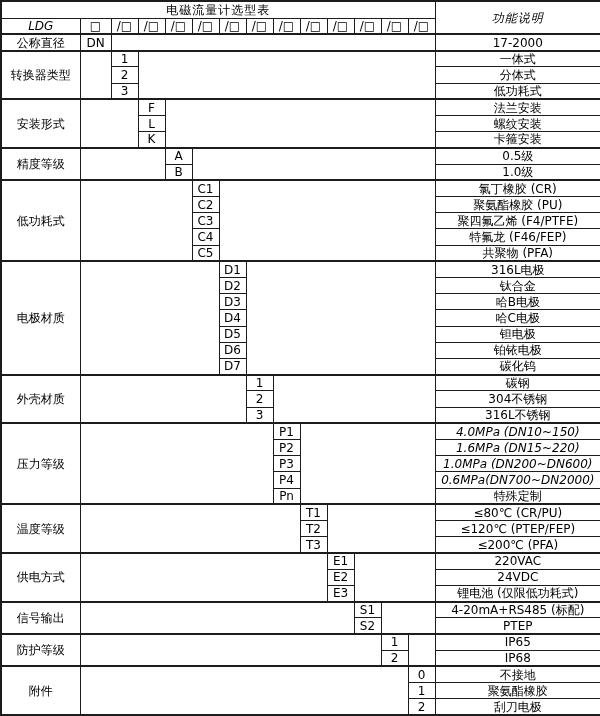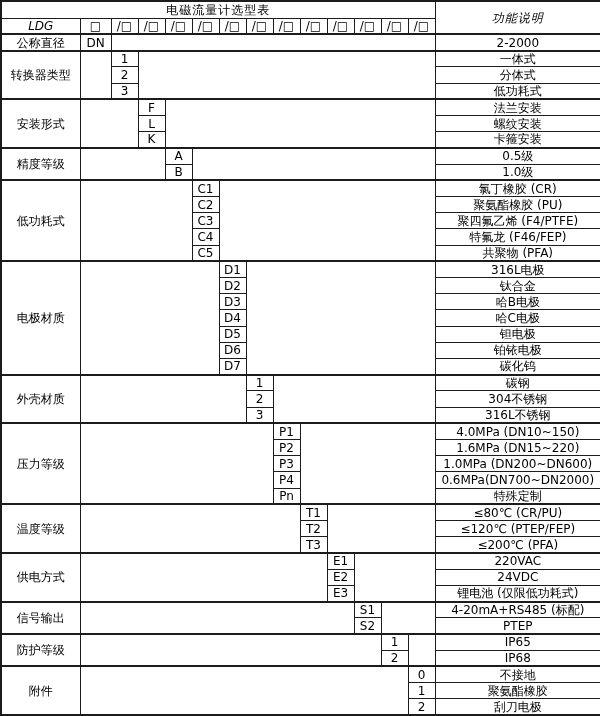--- a/index.html
+++ b/index.html
@@ -22,21 +22,21 @@
   tr { height: 16px; }
   tr.title-row { height: 17px; }
   td.title { font-size: 13px; letter-spacing: 1px; }
   td.func-header { font-size: 13px; letter-spacing: 1px; font-style: italic; }
   td.ldg { text-align: left; padding-left: 8px; font-size: 12px; font-style: italic; }
   td.label { font-size: 13px; }
   td.label-left { text-align: left; padding-left: 2px; font-family: Liberation Serif, serif; }
   td.code { font-size: 12px; }
   td.code-left { text-align: left; padding-left: 1px; }
   td.desc { font-size: 13px; }
-  td.desc-left { text-align: left; padding-left: 1px; }
+  td.desc-left { text-align: left; padding-left: 1px; font-style: italic; }
   tr.group-start td { border-top: 2px solid #1c1c1c; }
 </style>
 </head>
 <body>
 
 <div class="page">
   <table class="sel">
     <colgroup>
       <col style="width:79px">
       <col style="width:31px">
@@ -72,21 +72,21 @@
           <td class="code">/□</td>
           <td class="code">/□</td>
           <td class="code">/□</td>
           <td class="code">/□</td>
           <td class="code">/□</td>
         </tr>
     <tr class="group-start">
           <td class="label label-left" rowspan="1">公称直径</td>
           <td class="code code-left">DN</td>
           <td class="spacer" colspan="12" rowspan="1"></td>
-          <td class="desc">2-2000</td>
+          <td class="desc">17-2000</td>
         </tr>
         <tr class="group-start">
           <td class="label" rowspan="3">转换器类型</td>
           <td class="spacer" colspan="1" rowspan="3"></td>
           <td class="code">1</td>
           <td class="spacer" colspan="11" rowspan="3"></td>
           <td class="desc">一体式</td>
         </tr>
         <tr>
           <td class="code">2</td>

